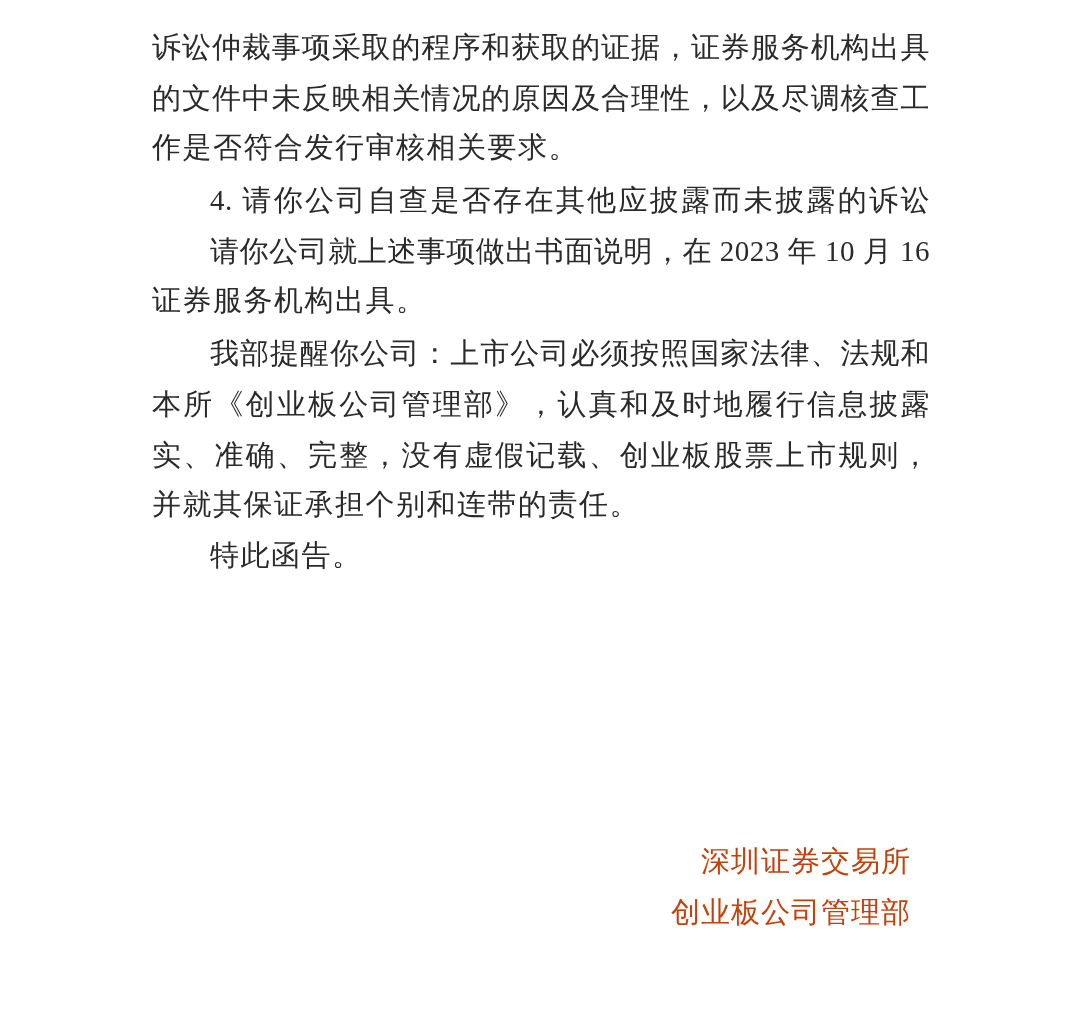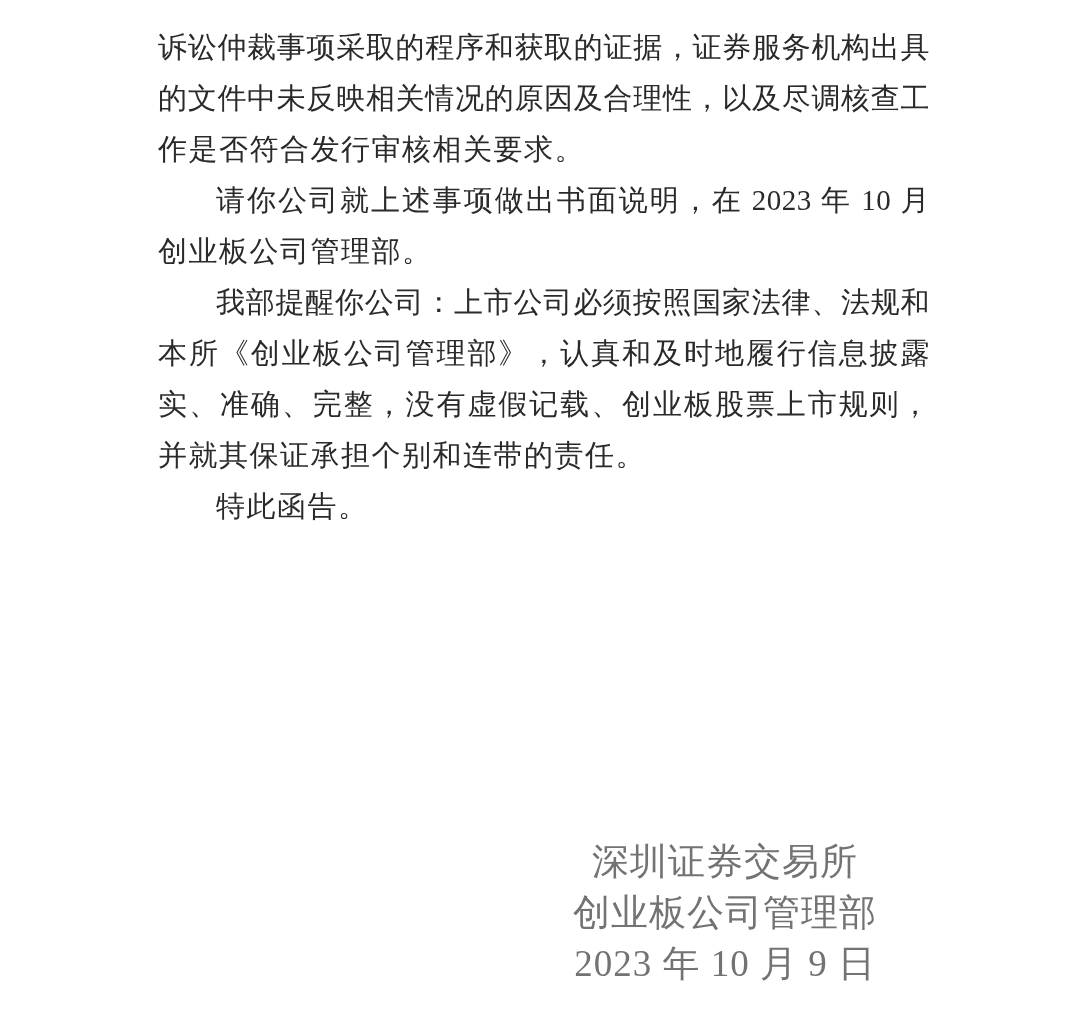--- a/index.html
+++ b/index.html
@@ -25,60 +25,60 @@
       color: #2a2a2a;
       font-size: 29px;
       line-height: 51px;
     }
     .ln {
       height: 51px;
       overflow: hidden;
       text-align: justify;
       text-align-last: justify;
       letter-spacing: 0.5px;
-      margin-left: 6px;
     }
     .ln.end {
       text-align: left;
       text-align-last: left;
       letter-spacing: 1.5px;
+      font-family: Liberation Mono, monospace;
     }
     .ln.ind {
       text-indent: 58px;
     }
     .sig-block {
       position: absolute;
       left: 539px;
       top: 836px;
       width: 372px;
-      color: #737373;
-      font-size: 37px;
+      color: #c2410c;
+      font-size: 29px;
       line-height: 51px;
-      text-align: center;
+      text-align: right;
       letter-spacing: 1px;
     }
     .sig-ln { height: 51px; overflow: hidden; }
   </style>
 </head>
 <body>
 
 <div class="document-page">
 
   <div class="doc-body">
     <div class="ln">诉讼仲裁事项采取的程序和获取的证据，证券服务机构出具</div>
     <div class="ln">的文件中未反映相关情况的原因及合理性，以及尽调核查工</div>
     <div class="ln end">作是否符合发行审核相关要求。</div>
+    <div class="ln ind">4. 请你公司自查是否存在其他应披露而未披露的诉讼</div>
     <div class="ln ind">请你公司就上述事项做出书面说明，在 2023 年 10 月 16</div>
-    <div class="ln end">创业板公司管理部。</div>
+    <div class="ln end">证券服务机构出具。</div>
     <div class="ln ind">我部提醒你公司：上市公司必须按照国家法律、法规和</div>
     <div class="ln">本所《创业板公司管理部》，认真和及时地履行信息披露</div>
     <div class="ln">实、准确、完整，没有虚假记载、创业板股票上市规则，</div>
     <div class="ln end">并就其保证承担个别和连带的责任。</div>
     <div class="ln end ind">特此函告。</div>
   </div>
 
   <div class="sig-block">
     <div class="sig-ln">深圳证券交易所</div>
     <div class="sig-ln">创业板公司管理部</div>
-    <div class="sig-ln">2023 年 10 月 9 日</div>
   </div>
 
 </div>
 
 </body></html>

